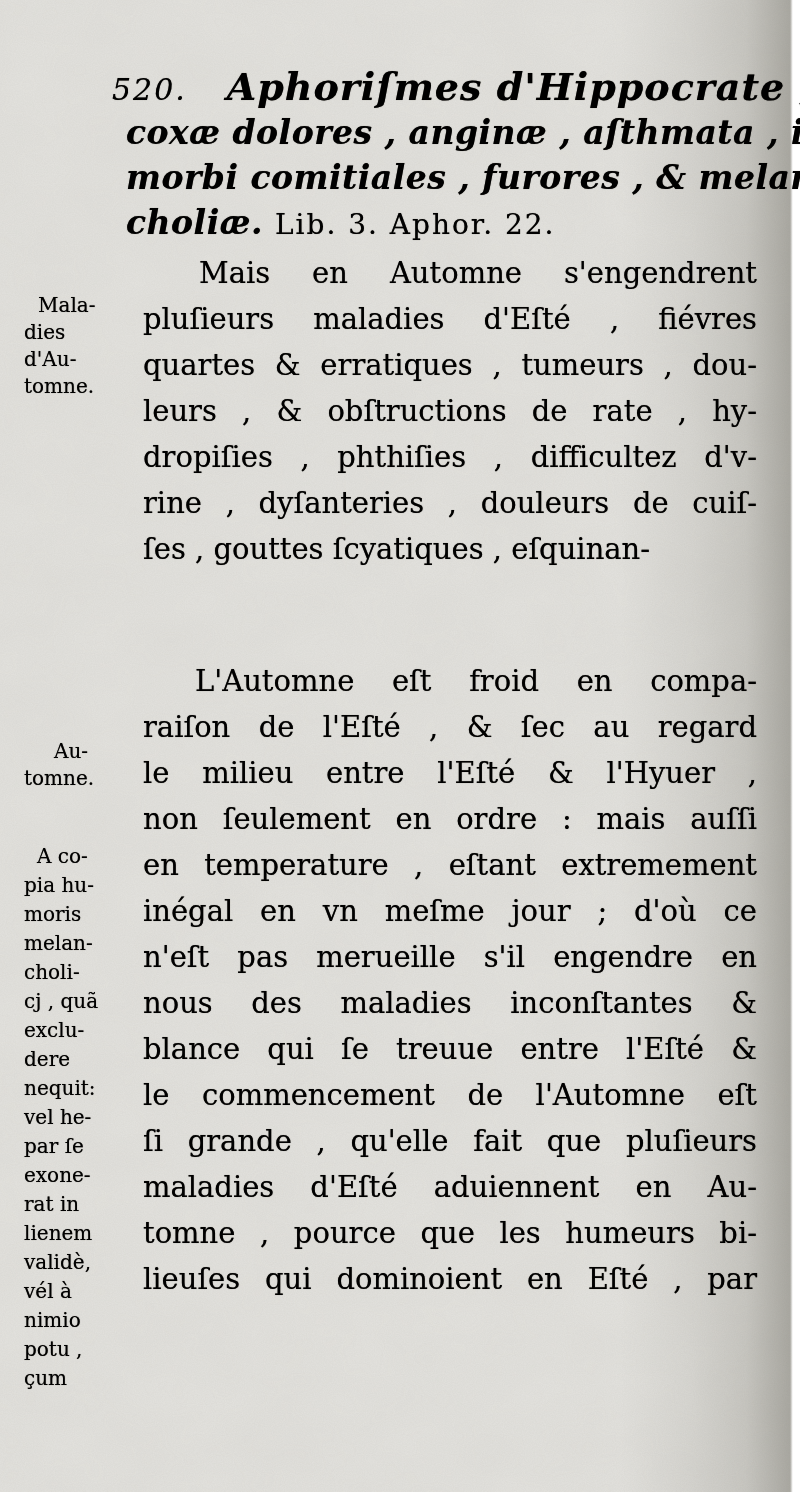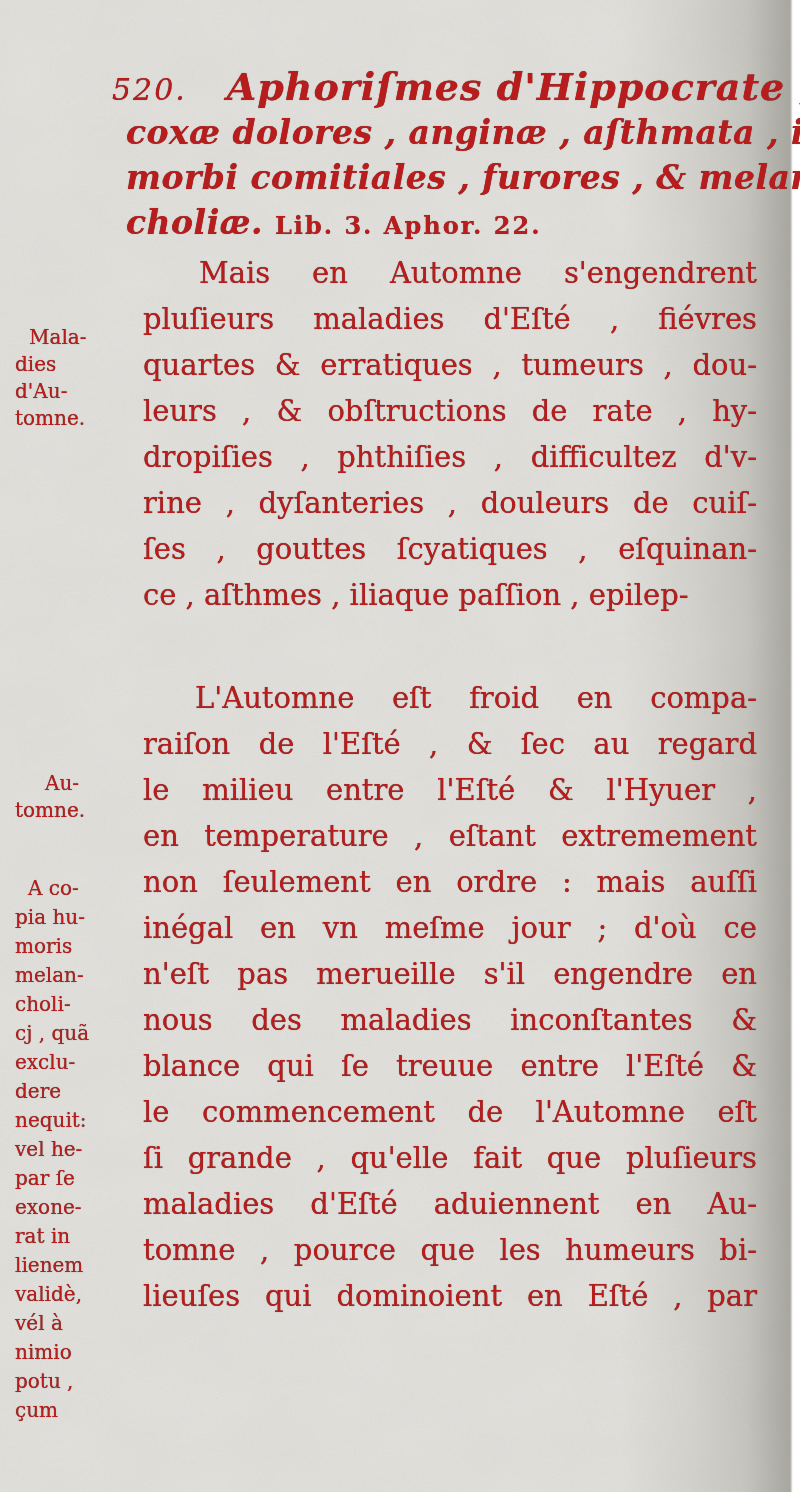--- a/index.html
+++ b/index.html
@@ -1,18 +1,18 @@
 <!DOCTYPE html>
 <html><head>
 <meta charset="utf-8">
 <style>
   html,body{margin:0;padding:0;background:#888;}
   .page{
     position:relative;width:800px;height:1492px;overflow:hidden;
-    background:#e4e3df;color:#b91c1c;
+    background:#e4e3df;color:#000000;
     font-family:"DejaVu Serif","Liberation Serif",serif;
     text-shadow:0 0 0.7px rgba(32,28,20,.75);
   }
   .noise-svg{position:absolute;top:0;left:0;width:800px;height:1492px;pointer-events:none;}
   .curve-shadow{
     position:absolute;top:0;right:0;bottom:0;width:180px;pointer-events:none;
     background:linear-gradient(to right,
       rgba(104,102,92,0) 0%,
       rgba(104,102,92,0.10) 40%,
       rgba(104,102,92,0.22) 70%,
@@ -20,31 +20,31 @@
       rgba(92,90,80,0.42) 94.5%,
       #ffffff 96%, #ffffff 100%);
   }
   
   .header-row{position:absolute;top:64px;left:112px;width:648px;display:flex;align-items:baseline;gap:40px;}
   .pagenum{font-style:italic;font-size:30px;letter-spacing:2px;}
   .running-title{font-style:italic;font-weight:bold;font-size:38px;letter-spacing:1px;white-space:nowrap;}
   
   .quote{position:absolute;top:110px;left:126px;width:640px;font-style:italic;font-size:33px;line-height:45px;font-weight:bold;letter-spacing:0.5px;}
   .quote .tline{white-space:nowrap;}
-  .quote .rom{font-style:normal;font-weight:bold;font-size:24px;letter-spacing:2px;}
+  .quote .rom{font-style:normal;font-weight:normal;font-size:28px;letter-spacing:2px;}
   
   .bodyblock{position:absolute;left:143px;width:614px;font-size:29px;}
   .bodyblock .tline{height:46px;text-align:justify;text-align-last:justify;}
   .body1{top:256px;}
-  .body2{top:681px;}
+  .body2{top:664px;}
   .body1 .tline:first-child{text-indent:56px;}
   .body2 .tline:first-child{text-indent:52px;}
   .justify-except-last .tline:last-child{text-align-last:left;}
   
-  .mnote{position:absolute;left:15px;width:114px;font-size:20px;line-height:27px;margin-top:32px;}
+  .mnote{position:absolute;left:24px;width:114px;font-size:20px;line-height:27px;}
   .mnote .tline{text-align:left;text-align-last:auto;white-space:nowrap;}
   .mnote1{top:292px;}
   .mnote1 .tline:first-child{padding-left:14px;}
   .mnote2{top:738px;}
   .mnote2 .tline:first-child{padding-left:30px;}
   .mnote3{top:842px;line-height:29px;}
   .mnote3 .tline:first-child{padding-left:13px;}
 </style>
 </head>
 <body>
@@ -83,29 +83,28 @@
   </div>
 
   <div class="bodyblock body1 justify-except-last">
       <div class="tline">Mais en Automne s'engendrent</div>
       <div class="tline">pluſieurs maladies d'Eſté , fiévres</div>
       <div class="tline">quartes &amp; erratiques , tumeurs , dou-</div>
       <div class="tline">leurs , &amp; obſtructions de rate , hy-</div>
       <div class="tline">dropiſies , phthiſies , difficultez d'v-</div>
       <div class="tline">rine , dyſanteries , douleurs de cuiſ-</div>
       <div class="tline">ſes , gouttes ſcyatiques , eſquinan-</div>
-      <div class="tline">ce , aſthmes , iliaque paſſion , epilep-</div>
     </div>
 
   <div class="bodyblock body2">
       <div class="tline">L'Automne eſt froid en compa-</div>
       <div class="tline">raiſon de l'Eſté , &amp; ſec au regard</div>
       <div class="tline">le milieu entre l'Eſté &amp; l'Hyuer ,</div>
+      <div class="tline">non ſeulement en ordre : mais auſſi</div>
       <div class="tline">en temperature , eſtant extremement</div>
-      <div class="tline">non ſeulement en ordre : mais auſſi</div>
       <div class="tline">inégal en vn meſme jour ; d'où ce</div>
       <div class="tline">n'eſt pas merueille s'il engendre en</div>
       <div class="tline">nous des maladies inconſtantes &amp;</div>
       <div class="tline">blance qui ſe treuue entre l'Eſté &amp;</div>
       <div class="tline">le commencement de l'Automne eſt</div>
       <div class="tline">ſi grande , qu'elle fait que pluſieurs</div>
       <div class="tline">maladies d'Eſté aduiennent en Au-</div>
       <div class="tline">tomne , pource que les humeurs bi-</div>
       <div class="tline">lieuſes qui dominoient en Eſté , par</div>
     </div>

